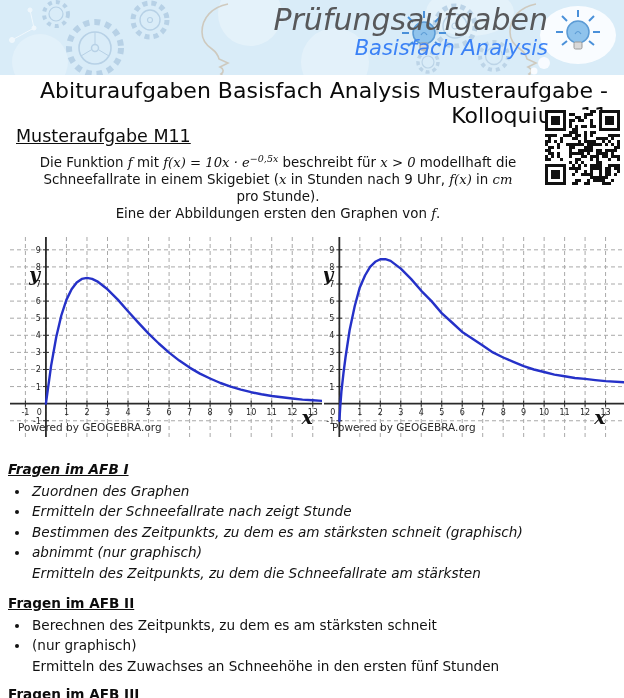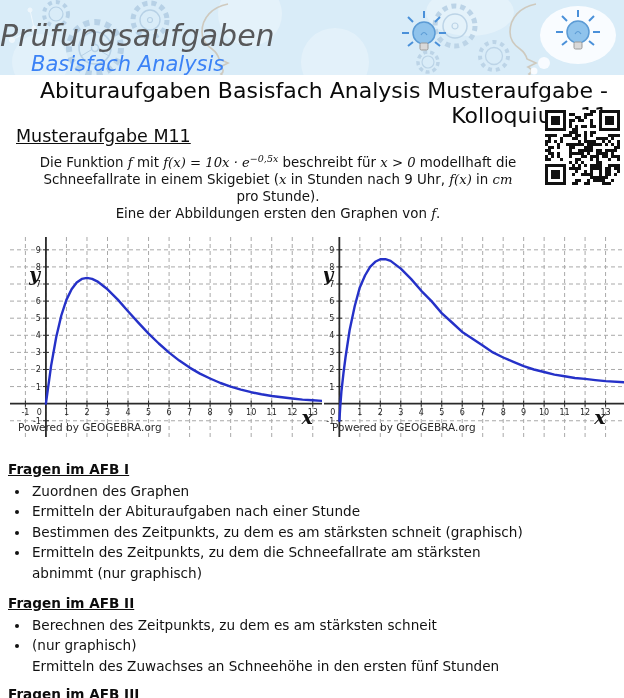--- a/index.html
+++ b/index.html
@@ -2,21 +2,21 @@
 <html><head>
 <meta charset="utf-8">
 <style>
   html,body{margin:0;padding:0;background:#fff;}
   body{width:624px;height:698px;overflow:hidden;font-family:"DejaVu Sans",sans-serif;color:#111;}
   .page{position:relative;width:624px;height:698px;overflow:hidden;background:#fff;}
 
   
   .band{position:absolute;top:0;left:0;width:624px;height:75px;}
   .band svg{display:block;}
-  .title-wrap{position:absolute;top:16px;left:0;width:548px;text-align:left;pointer-events:none;}
+  .title-wrap{position:absolute;top:0;left:0;width:548px;text-align:right;pointer-events:none;}
   .main-title{font-size:30px;line-height:34px;margin-top:3px;font-style:italic;font-weight:500;color:#57585a;}
   .sub-title{font-size:21px;line-height:23px;font-style:italic;color:#3b82f6;padding-left:31px;}
   .tagline{position:absolute;top:78px;left:0;width:608px;text-align:right;
            font-size:22px;color:#0b0b0b;}
 
   
   .task-heading{position:absolute;left:16px;top:126px;font-size:17.5px;color:#0d0d0d;
                 text-decoration:underline;}
   .intro{position:absolute;left:8px;top:151px;width:540px;font-size:13.4px;line-height:16.9px;color:#121212;text-align:center;}
   .math{font-family:"DejaVu Serif",serif;font-style:italic;font-size:13.2px;}
@@ -27,21 +27,21 @@
   
   .chart{position:absolute;}
   .chart-left{left:10px;top:237px;}
   .chart-right{left:324px;top:237px;}
   .axisletter{font-family:"DejaVu Serif",serif;font-style:italic;font-weight:bold;font-size:19px;fill:#111;}
   .ticklab{font-family:"DejaVu Sans",sans-serif;font-size:8px;fill:#222;}
   .watermark{font-family:"DejaVu Sans",sans-serif;font-size:10.5px;fill:#2b2b2b;}
 
   
   .section{position:absolute;left:8px;width:604px;}
-  .sec1{top:461px;} .sec2{top:595px;} .sec3{top:686px;}
+  .sec1{top:461px;font-style:italic;} .sec2{top:595px;} .sec3{top:686px;}
   .sec-heading{font-size:13.6px;font-weight:bold;text-decoration:underline;color:#0d0d0d;}
   ul.items{margin:4px 0 0 0;padding:0 0 0 22px;list-style:disc outside;
            font-size:13.6px;line-height:20.4px;color:#121212;}
   ul.items li{padding-left:2px;}
 </style>
 </head>
 <body>
 
 <div class="page">
 
@@ -633,28 +633,28 @@
         <text x="8" y="194" class="watermark">Powered by GEOGEBRA.org</text>
       </svg></div>
 
   <div class="section sec1">
     <div class="sec-heading">Fragen im AFB I</div>
     <ul class="items">
         <li>
           <div>Zuordnen des Graphen</div>
         </li>
         <li>
-          <div>Ermitteln der Abituraufgaben nach einer Stunde</div>
+          <div>Ermitteln der Schneefallrate nach zeigt Stunde</div>
         </li>
         <li>
           <div>Bestimmen des Zeitpunkts, zu dem es am stärksten schneit (graphisch)</div>
         </li>
         <li>
+          <div>abnimmt (nur graphisch)</div>
           <div>Ermitteln des Zeitpunkts, zu dem die Schneefallrate am stärksten</div>
-          <div>abnimmt (nur graphisch)</div>
         </li>
       </ul>
   </div>
 
   <div class="section sec2">
     <div class="sec-heading">Fragen im AFB II</div>
     <ul class="items">
         <li>
           <div>Berechnen des Zeitpunkts, zu dem es am stärksten schneit</div>
         </li>

